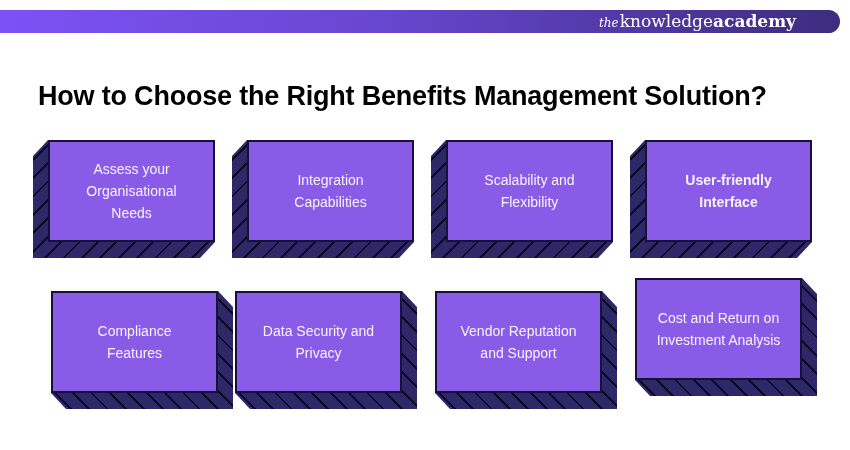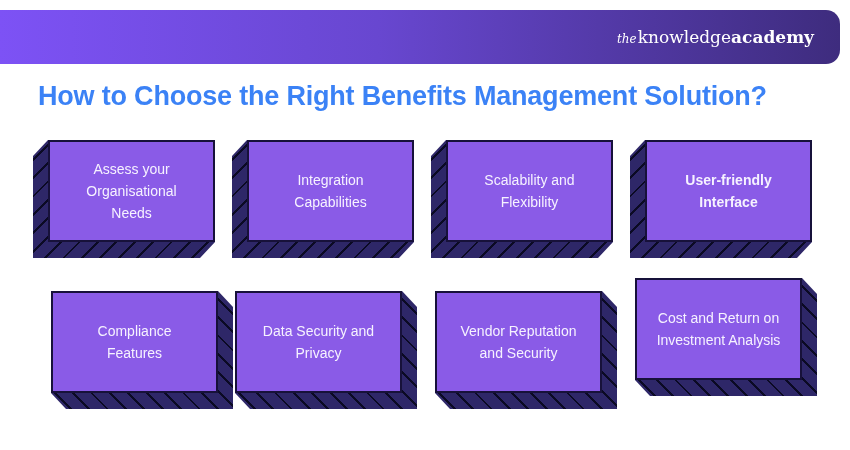--- a/index.html
+++ b/index.html
@@ -17,27 +17,27 @@
     height: 450px;
     background: #ffffff;
   }
 
   
   .banner {
     position: absolute;
     top: 10px;
     left: 0;
     width: 840px;
-    height: 54px;
+    height: 23px;
     border-radius: 0 14px 14px 0;
     background: linear-gradient(90deg, #7d52f5 0%, #6847d0 45%, #3e2c7e 100%);
     display: flex;
     align-items: center;
     justify-content: flex-end;
-    padding-right: 26px;
+    padding-right: 44px;
     box-sizing: border-box;
   }
   .logo {
     color: #ffffff;
     font-family: "DejaVu Serif", serif;
     white-space: nowrap;
     line-height: 1;
   }
   .logo .logo-the {
     font-style: italic;
@@ -55,21 +55,21 @@
 
   
   .title {
     position: absolute;
     left: 38px;
     top: 81px;
     margin: 0;
     font-size: 27px;
     font-weight: bold;
     letter-spacing: -0.2px;
-    color: #3b82f6;
+    color: #000000;
   }
 
   
   .block {
     position: absolute;
     width: 182px;
     height: 118px;
   }
   .extrude {
     position: absolute;
@@ -180,21 +180,21 @@
     <div class="face face-right">
       <div class="face-label">Data Security and
 Privacy</div>
     </div>
   </div>
 
   <div class="block b7">
     <div class="extrude ext-right"></div>
     <div class="face face-right">
       <div class="face-label">Vendor Reputation
-and Security</div>
+and Support</div>
     </div>
   </div>
 
   <div class="block b8">
     <div class="extrude ext-right"></div>
     <div class="face face-right">
       <div class="face-label">Cost and Return on
 Investment Analysis</div>
     </div>
   </div>

